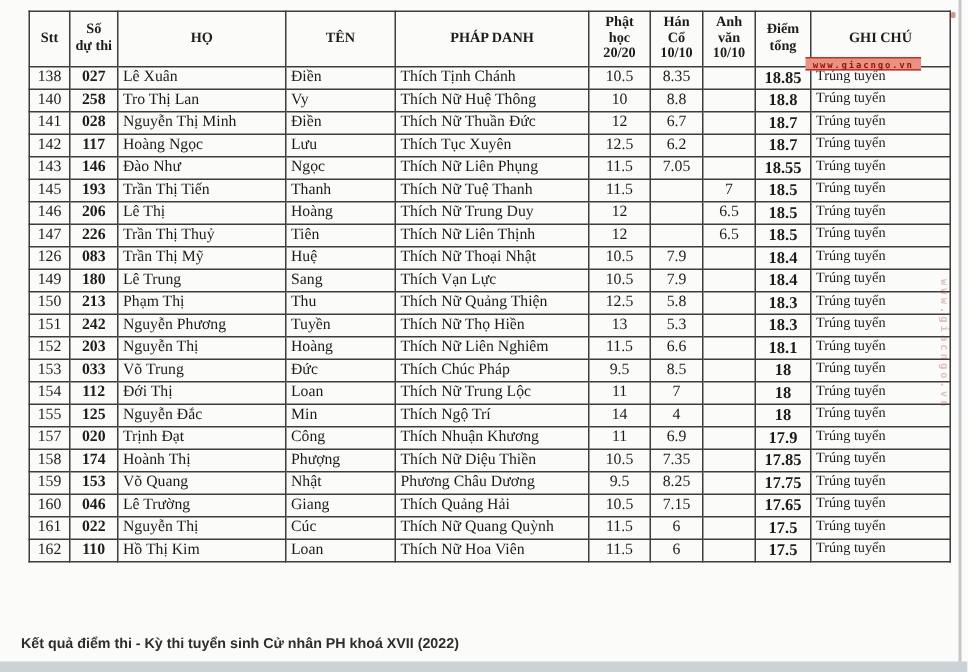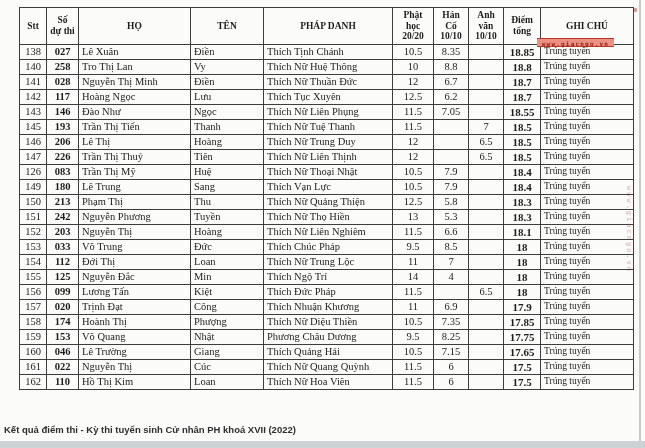--- a/index.html
+++ b/index.html
@@ -58,21 +58,21 @@
   }
   .speck{
     position:absolute;right:8px;top:8px;width:3px;height:4px;
     background:#c96a5e;opacity:.7;border-radius:1px;
   }
   .footer{
     position:absolute;left:0;top:424px;width:645px;height:14px;
     font-family:"Liberation Sans","DejaVu Sans",sans-serif;
     font-size:9.5px;font-weight:600;color:#2d2d2d;
   }
-  .footer .left{position:absolute;left:4px;top:0;}
+  .footer .left{position:absolute;left:14px;top:0;}
   .footer .right{position:absolute;right:18px;top:0;margin-top:28px;}
 </style>
 </head>
 <body>
 
 <table class="results">
   <colgroup>
     <col style="width:27px">
       <col style="width:32px">
       <col style="width:112px">
@@ -293,32 +293,20 @@
         <td class="al">Nguyễn Đắc</td>
         <td class="al">Min</td>
         <td class="al">Thích Ngộ Trí</td>
         <td class="ac">14</td>
         <td class="ac">4</td>
         <td class="ac"></td>
         <td class="ac b total">18</td>
         <td class="note al">Trúng tuyển</td>
       </tr>
       <tr>
-        <td class="ac">156</td>
-        <td class="ac b">099</td>
-        <td class="al">Lương Tấn</td>
-        <td class="al">Kiệt</td>
-        <td class="al">Thích Đức Pháp</td>
-        <td class="ac">11.5</td>
-        <td class="ac"></td>
-        <td class="ac">6.5</td>
-        <td class="ac b total">18</td>
-        <td class="note al">Trúng tuyển</td>
-      </tr>
-      <tr>
         <td class="ac">157</td>
         <td class="ac b">020</td>
         <td class="al">Trịnh Đạt</td>
         <td class="al">Công</td>
         <td class="al">Thích Nhuận Khương</td>
         <td class="ac">11</td>
         <td class="ac">6.9</td>
         <td class="ac"></td>
         <td class="ac b total">17.9</td>
         <td class="note al">Trúng tuyển</td>

